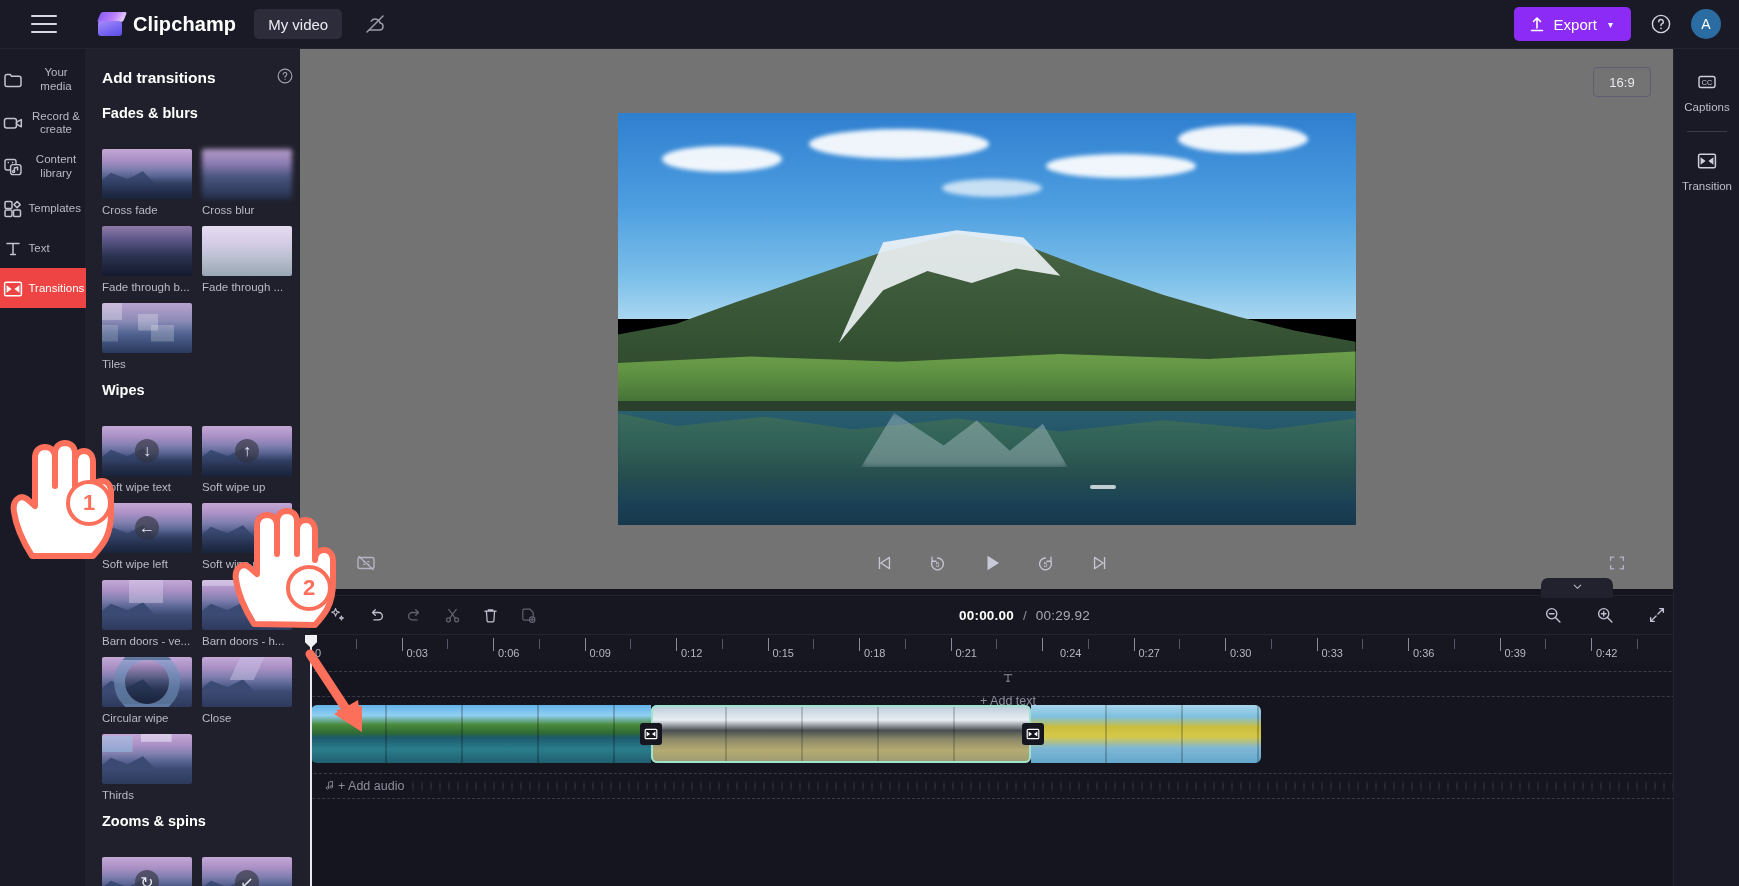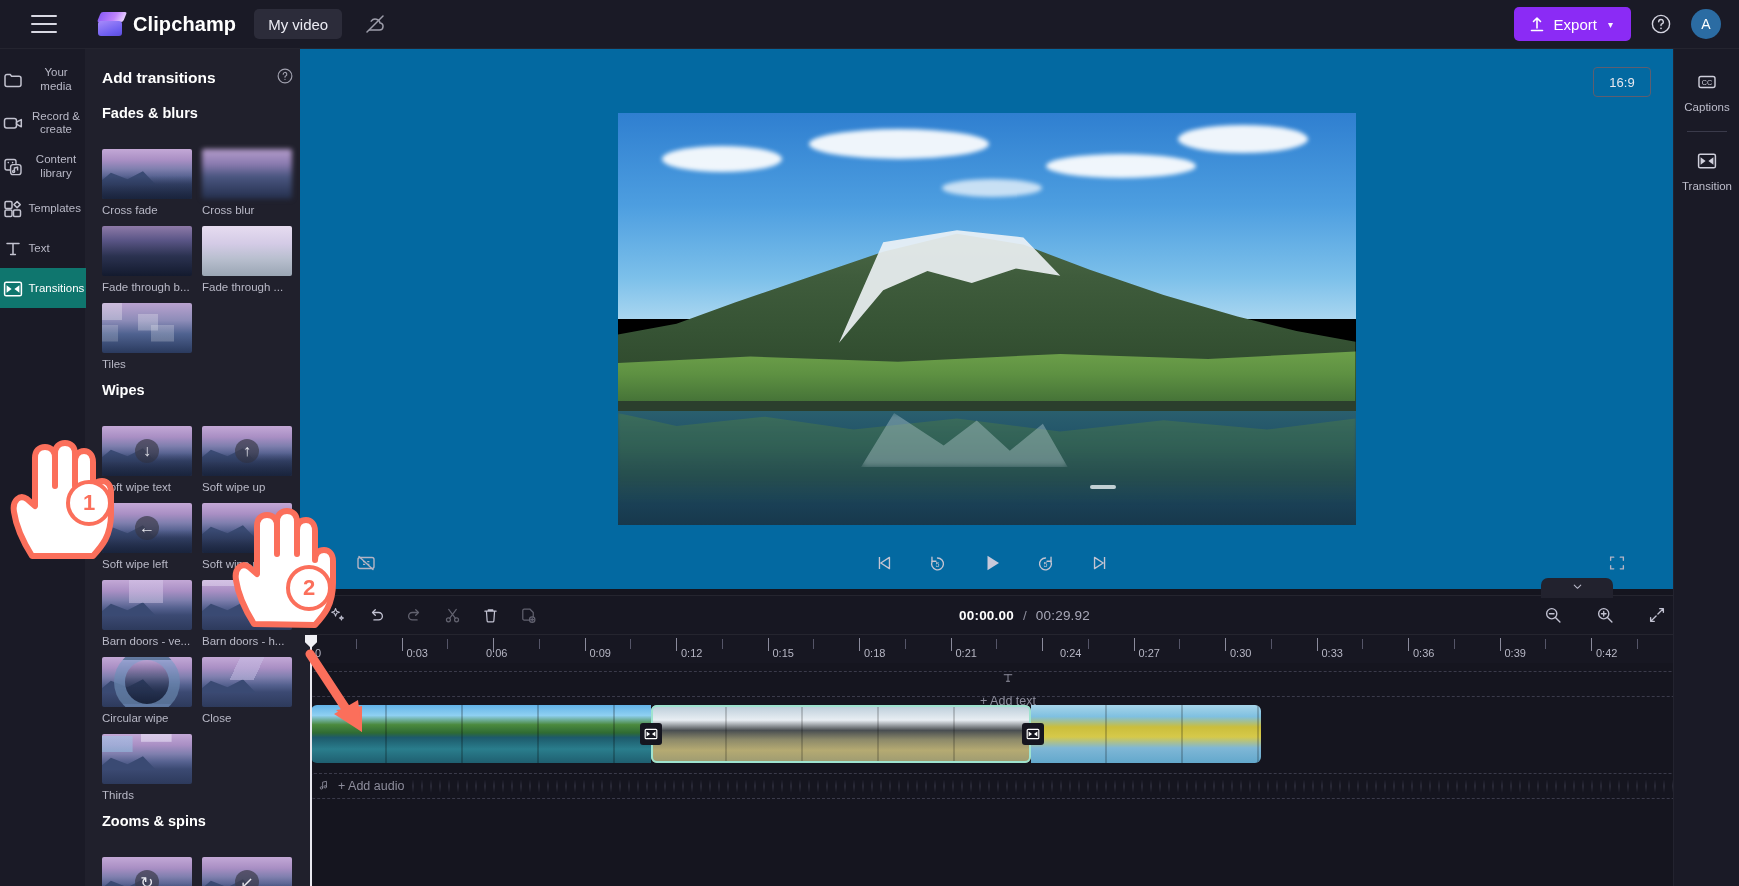--- a/index.html
+++ b/index.html
@@ -54,21 +54,21 @@
   
   .rail {
     position:absolute; left:0; top:49px; width:86px; height:837px;
     background:#1a1a26; padding-top:8px; display:flex; flex-direction:column; align-items:center;
     border-right:1px solid #20202c;
   }
   .rail-item {
     width:86px; padding:9px 2px 7px; display:flex; flex-direction:row; align-items:center; gap:5px;
     cursor:pointer; color:#b9b9c7; font-size:11.5px; text-align:center; line-height:1.2;
   }
-  .rail-item.active { background:#0f766e; color:#fff; }
+  .rail-item.active { background:#ef4444; color:#fff; }
   .rail-item .ico { height:24px; display:flex; align-items:center; justify-content:center;}
 
   
   .panel {
     position:absolute; left:86px; top:49px; width:224px; height:837px;
     background:#20202c; overflow:hidden;
   }
   .panel-head { display:flex; align-items:center; padding:18px 16px 6px 16px; }
   .panel-title { font-size:15.5px; font-weight:600; color:#fff; }
   .panel-help { margin-left:auto; opacity:.8; cursor:pointer; }
@@ -126,21 +126,21 @@
     background:#30303f; border-radius:0 5px 5px 0; display:flex; align-items:center; justify-content:center;
     color:#c8c8d4; font-size:10px; cursor:pointer;
   }
   .right-handle {
     position:absolute; right:58px; top:455px; width:10px; height:40px;
     background:#30303f; border-radius:5px 0 0 5px; display:flex; align-items:center; justify-content:center;
     color:#c8c8d4; font-size:10px; cursor:pointer;
   }
 
   
-  .stage { position:absolute; left:300px; top:49px; right:66px; height:540px; background:#0369a1; }
+  .stage { position:absolute; left:300px; top:49px; right:66px; height:540px; background:#737373; }
   .ratio-chip {
     position:absolute; right:22px; top:18px; width:58px; height:30px; border:1px solid #5e5e70;
     border-radius:4px; display:flex; align-items:center; justify-content:center; font-size:13px; color:#e8e8ef; cursor:pointer;
   }
   .video-wrap { position:absolute; left:50%; top:64px; transform:translateX(-50%); width:738px; height:412px; background:#000; overflow:hidden;}
   .sky { position:absolute; inset:0 0 50% 0; background:linear-gradient(180deg,#2f7fd0 0%,#4d9ee0 45%,#7cc0ea 80%,#a9d6f0 100%); }
   .cloud { position:absolute; background:#fff; border-radius:50%; opacity:.92; filter:blur(2px);}
   .mountain {
     position:absolute; left:0; right:0; top:110px; height:180px;
     background:linear-gradient(180deg,#4e6b49 0%,#3f5c3c 30%,#365334 60%,#2b4429 100%);
@@ -205,21 +205,21 @@
   .tick.major { height:13px; background:#8b8b9c; top:3px;}
   .tick-label { position:absolute; top:12px; font-size:11px; color:#b6b6c4; white-space:nowrap;}
 
   .tracks { position:absolute; top:68px; left:0; right:0; bottom:0; }
   .playhead { position:absolute; left:0px; top:-28px; bottom:0; width:2px; background:#e8e8ef; z-index:30; }
   .playhead-knob { position:absolute; left:-5px; top:0; width:12px; height:13px; background:#f0f0f5; clip-path: polygon(0 0,100% 0,100% 55%,50% 100%,0 55%); }
 
   .track { position:absolute; left:1px; right:34px; border:1px dashed #3a3a4a; border-radius:3px; }
   .track-text { top:8px; height:26px; display:flex; align-items:center; color:#8d8d9c; font-size:12.5px; gap:7px; cursor:pointer;flex-direction:column;}
   .track-video { top:42px; height:58px; border:none; }
-  .track-audio { top:110px; height:26px; display:flex; align-items:center; padding-left:6px; color:#8d8d9c; font-size:12.5px; gap:8px; cursor:pointer; overflow:hidden;}
+  .track-audio { top:110px; height:26px; display:flex; align-items:center; padding-left:12px; color:#8d8d9c; font-size:12.5px; gap:2px; cursor:pointer; overflow:hidden;}
   .waveform { position:absolute; left:100px; right:0; top:0; bottom:0; opacity:.32;
      background: repeating-linear-gradient(90deg,#5a5a70 0 2px, transparent 2px 9px);
      -webkit-mask-image: linear-gradient(180deg,transparent 22%, #000 50%, transparent 80%);
      mask-image: linear-gradient(180deg,transparent 22%, #000 50%, transparent 80%);}
 
   .clipstrip { position:absolute; left:0; top:0; height:58px; border-radius:6px; overflow:hidden; display:flex; }
   .clip { height:58px; position:relative; overflow:hidden; cursor:pointer;}
   .clipA { background:
        repeating-linear-gradient(90deg, transparent 0 74px, rgba(0,0,0,.22) 74px 76px),
        linear-gradient(180deg,#63b3e8 0%,#8fd0f2 18%,#4b8a3e 34%,#2f6b33 48%,#1d5a6b 56%,#2a7d8c 76%,#1f5f70 100%); }
@@ -607,21 +607,21 @@
 
     <div class="ruler">
       <div id="ruler-ticks">
           <div class="tick major" style="left: 0px;"></div>
           <div class="tick-label" style="left: 5px;">0</div>
           <div class="tick" style="left: 45.75px;"></div>
           <div class="tick major" style="left: 91.5px;"></div>
           <div class="tick-label" style="left: 96.5px;">0:03</div>
           <div class="tick" style="left: 137.25px;"></div>
           <div class="tick major" style="left: 183px;"></div>
-          <div class="tick-label" style="left: 176px;">0:06</div>
+          <div class="tick-label" style="left: 188px;">0:06</div>
           <div class="tick" style="left: 228.75px;"></div>
           <div class="tick major" style="left: 274.5px;"></div>
           <div class="tick-label" style="left: 279.5px;">0:09</div>
           <div class="tick" style="left: 320.25px;"></div>
           <div class="tick major" style="left: 366px;"></div>
           <div class="tick-label" style="left: 371px;">0:12</div>
           <div class="tick" style="left: 411.75px;"></div>
           <div class="tick major" style="left: 457.5px;"></div>
           <div class="tick-label" style="left: 462.5px;">0:15</div>
           <div class="tick" style="left: 503.25px;"></div>

